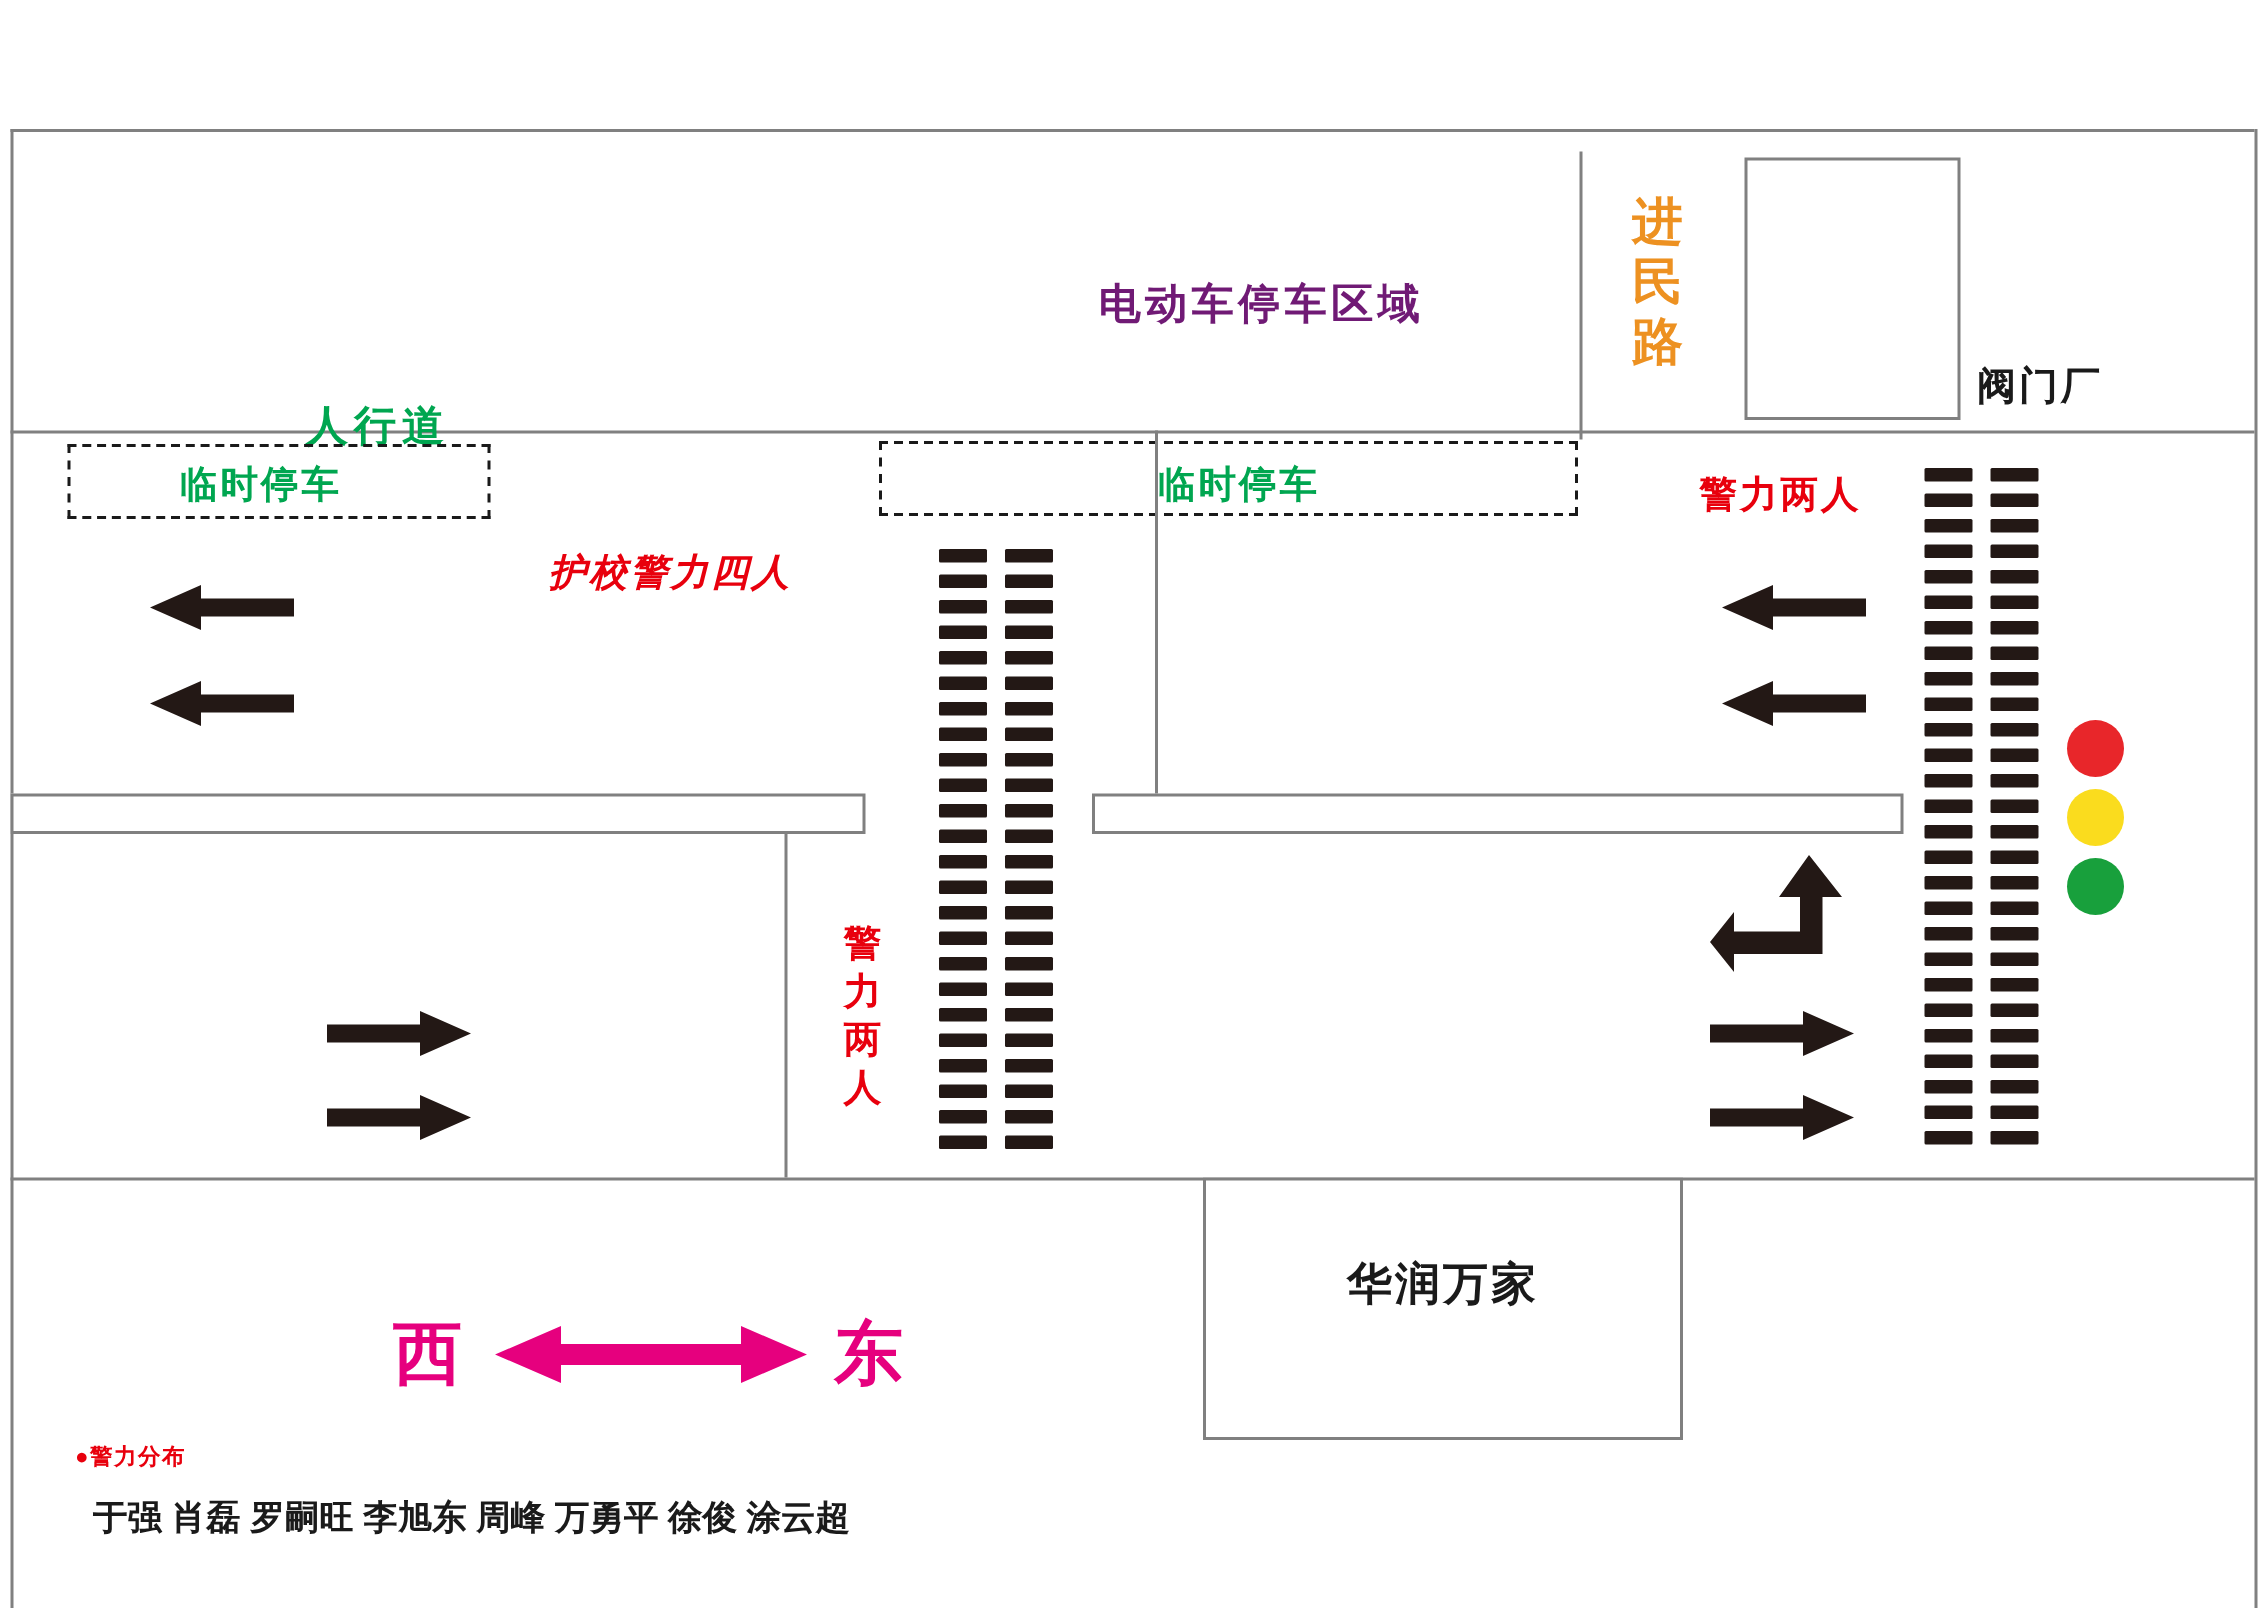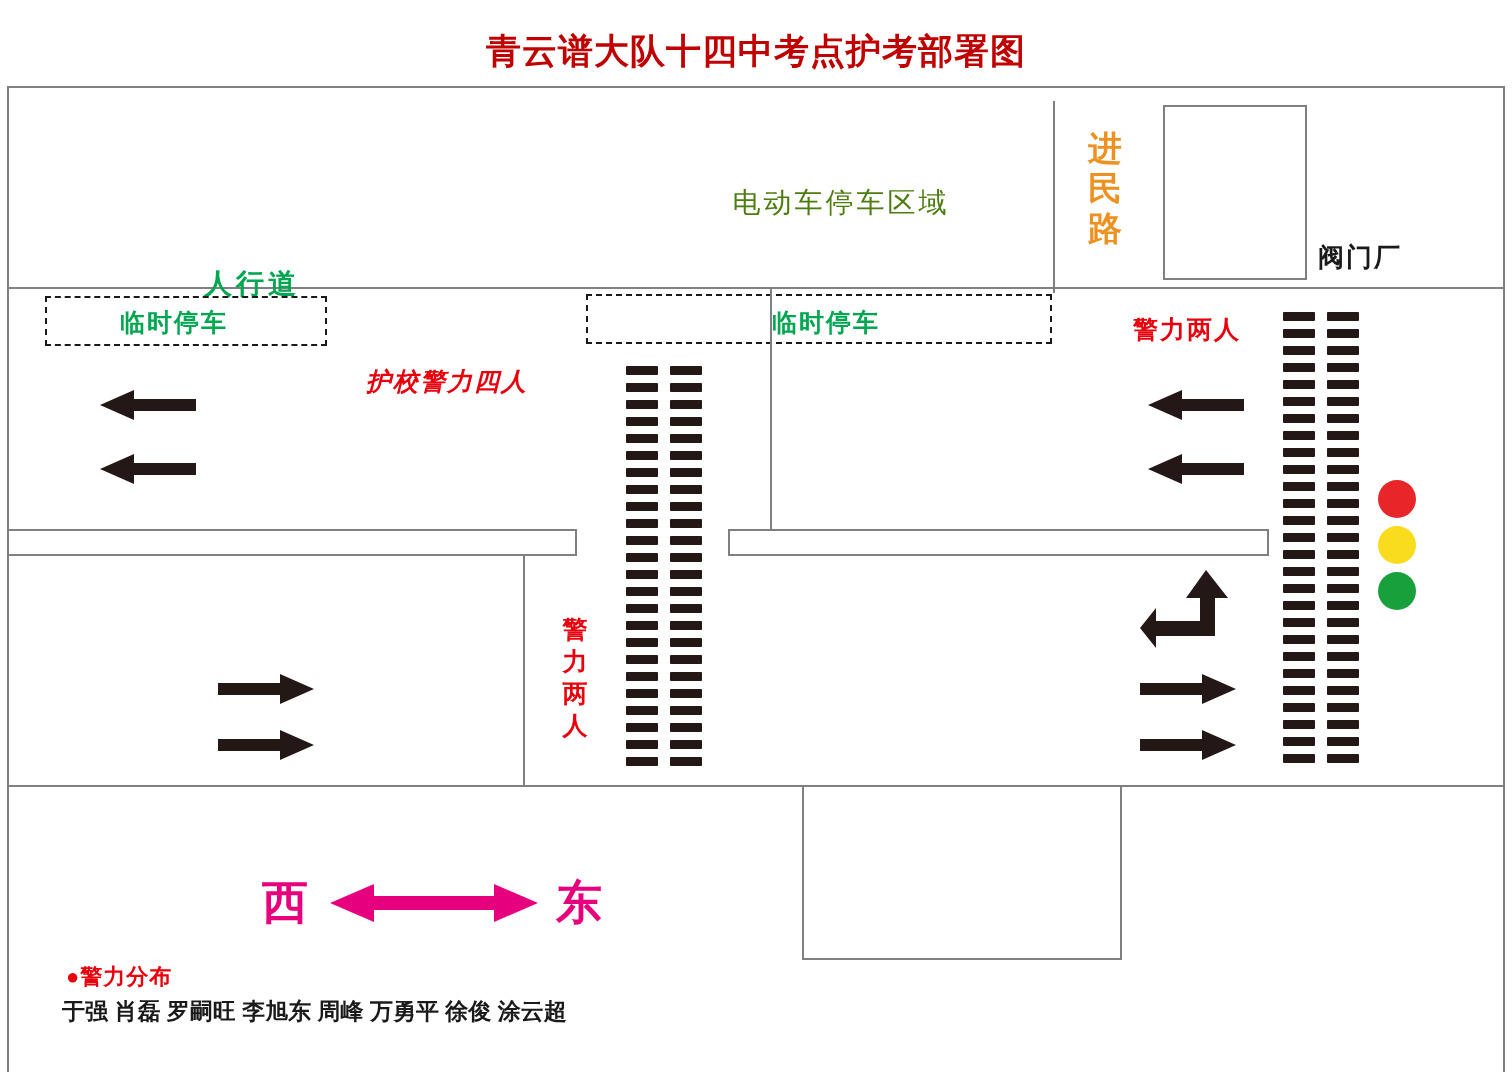--- a/index.html
+++ b/index.html
@@ -27,21 +27,21 @@
     background:#E8000D;border:1px solid #E8000D;box-sizing:border-box;
     display:flex;align-items:center;justify-content:center;
   }
   #school-label{
     color:#FFC000;font-weight:bold;font-size:40px;letter-spacing:8px;
     text-indent:8px;
   }
 
   #ev-park-label{
     left:596px;top:184px;width:490px;text-align:center;
-    color:#4d7c0f;font-weight:normal;font-size:28px;letter-spacing:3px;
+    color:#701a75;font-weight:bold;font-size:28px;letter-spacing:3px;
   }
 
   #jinmin-road{
     left:1082px;top:128px;width:46px;
     color:#ED9121;font-weight:bold;font-size:34px;line-height:40px;
     text-align:center;
   }
 
   #valve-box{left:1163px;top:105px;width:144px;height:175px;}
   #valve-label{
@@ -73,21 +73,21 @@
   #jiefang-label{
     left:70px;top:598px;color:#2FA7E0;font-weight:bold;font-size:38px;letter-spacing:54px;
   }
 
   
   #compass{left:262px;top:872px;width:340px;height:60px;}
   #compass-w{position:absolute;left:0;top:0;color:#E6007E;font-weight:bold;font-size:46px;}
   #compass-e{position:absolute;right:0;top:0;color:#E6007E;font-weight:bold;font-size:46px;}
 
   
-  #legend-title{left:66px;top:962px;color:#E8000D;font-weight:bold;font-size:22px;letter-spacing:1px;}
+  #legend-title{left:50px;top:962px;color:#E8000D;font-weight:bold;font-size:15px;letter-spacing:1px;}
   #legend-names{left:62px;top:996px;color:#1a1a1a;font-weight:bold;font-size:23px;white-space:nowrap;}
 
   
   #mall-box{left:802px;top:785px;width:320px;height:175px;}
   #mall-label{
     left:802px;top:836px;width:320px;text-align:center;
     color:#1a1a1a;font-weight:bold;font-size:30px;line-height:42px;letter-spacing:2px;
   }
 
   
@@ -98,21 +98,20 @@
   .zebra i{display:block;background:#231815;border-radius:1px;}
 
   
   .arrow{position:absolute;}
 </style>
 </head>
 <body>
 
 <div id="stage">
 
-  <div class="abs" id="title">青云谱大队十四中考点护考部署图</div>
 
   <div class="abs vline" style="left:7px;top:86px;height:986px;"></div>
   <div class="abs vline" style="left:1503px;top:86px;height:986px;"></div>
   <div class="abs hline" style="left:7px;top:86px;width:1496px;"></div>
 
 
   <div class="abs" id="ev-park-label">电动车停车区域</div>
 
   <div class="abs" id="jinmin-road">进民路</div>
 
@@ -285,20 +284,21 @@
   </svg>
 
   <div class="abs" style="left:1378px;top:480px;width:40px;height:130px;">
     <div class="tl-dot" style="background:#E8262A;"></div>
     <div class="tl-dot" style="background:#FADC1E;margin-top:8px;"></div>
     <div class="tl-dot" style="background:#18A03C;margin-top:8px;"></div>
   </div>
 
   <div class="abs box" id="mall-box"></div>
   <div class="abs" id="mall-label">
+    <div>华润万家</div>
   </div>
 
   <div class="abs" id="compass">
     <span id="compass-w">西</span>
     <span id="compass-e">东</span>
     <svg style="position:absolute;left:68px;top:8px;" width="208" height="46" viewBox="0 0 208 46">
       <polygon points="0,23 44,4 44,16 164,16 164,4 208,23 164,42 164,30 44,30 44,42" fill="#E6007E"></polygon>
     </svg>
   </div>
 

